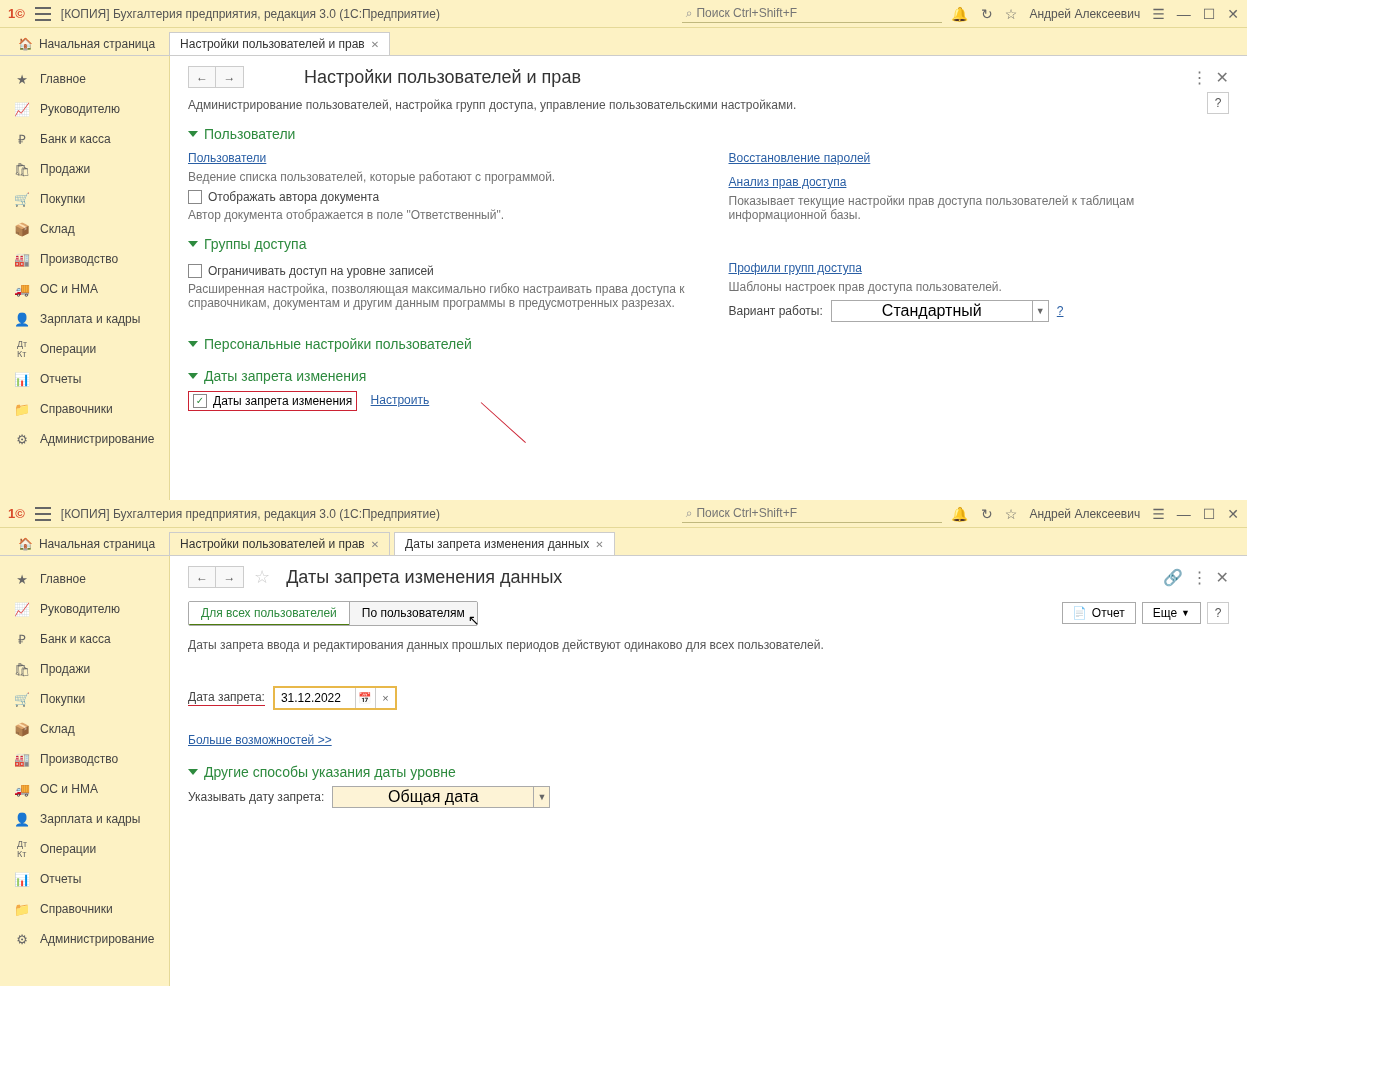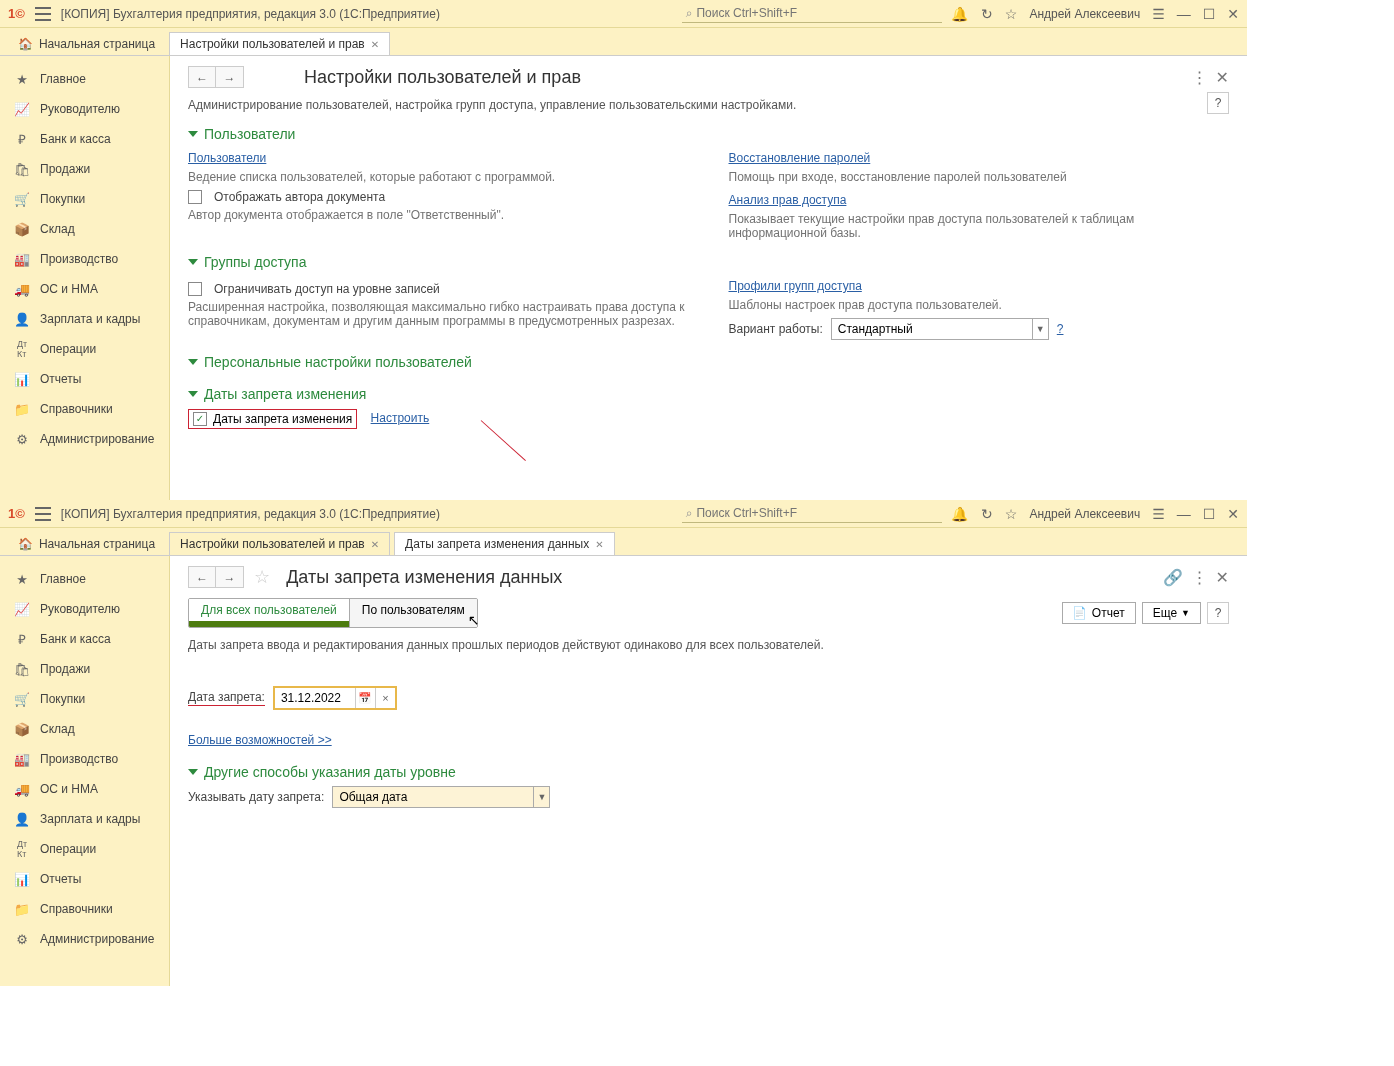--- a/index.html
+++ b/index.html
@@ -42,36 +42,36 @@
 
 .desc { font-size: 12px; color: #555; margin-bottom: 14px; }
 
 .section-head { display: flex; align-items: center; gap: 6px; color: #2d8a3e; font-size: 14px; margin-bottom: 6px; cursor: pointer; }
 .section-head::before { content: ""; width: 0; height: 0; border-left: 5px solid transparent; border-right: 5px solid transparent; border-top: 6px solid #2d8a3e; }
 
 .cols { display: flex; gap: 40px; margin-bottom: 14px; }
 .col { flex: 1; }
 .link { color: #2a5fa5; text-decoration: underline; font-size: 12px; cursor: pointer; }
 .hint { font-size: 12px; color: #737373; margin-top: 4px; }
-.chk-row { display: flex; align-items: center; gap: 12px; font-size: 12px; color: #444; margin-top: 6px; }
+.chk-row { display: flex; align-items: center; gap: 6px; font-size: 12px; color: #444; margin-top: 6px; }
 .chk { width: 14px; height: 14px; border: 1px solid #888; background: #fff; display: inline-flex; align-items: center; justify-content: center; font-size: 10px; color: #2d8a3e; }
 
 .field-row { display: flex; align-items: center; gap: 8px; font-size: 12px; color: #444; margin-top: 6px; }
 .select-box { display: flex; align-items: center; border: 1px solid #aaa; height: 22px; }
-.select-box input { border: none; outline: none; padding: 0 6px; font-size: 12px; height: 100%; }
+.select-box input { border: none; outline: none; padding: 0 6px; font-size: 16px; height: 100%; text-align: center; }
 .select-box .dd { width: 16px; border-left: 1px solid #aaa; display: flex; align-items: center; justify-content: center; height: 100%; font-size: 9px; color: #666; }
 
 .red-box { border: 1px solid #c23; padding: 2px 4px; display: inline-flex; align-items: center; gap: 6px; }
 .red-line { position: absolute; border-top: 1px solid #c23; transform-origin: left; }
 
 .help-corner { position: absolute; top: 36px; right: 18px; }
 
 .seg-btns { display: flex; border: 1px solid #aaa; border-radius: 2px; overflow: hidden; width: fit-content; }
 .seg-btn { padding: 4px 12px; font-size: 12px; background: #f5f5f5; cursor: pointer; }
-.seg-btn.active { background: #fff; color: #2d8a3e; border-bottom: 6px solid #4d7c0f; }
+.seg-btn.active { background: #fff; color: #2d8a3e; border-bottom: 1px solid #4d7c0f; }
 .seg-btn + .seg-btn { border-left: 1px solid #aaa; }
 
 .toolbar-right { display: flex; gap: 6px; align-items: center; }
 .btn { border: 1px solid #aaa; padding: 3px 10px; font-size: 12px; background: #fff; display: flex; align-items: center; gap: 4px; cursor: pointer; }
 
 .date-field { border: 2px solid #e8b84a; display: inline-flex; align-items: center; height: 24px; }
 .date-field input { border: none; outline: none; padding: 0 6px; font-size: 12px; width: 80px; height: 100%; }
 .date-field .cal, .date-field .clr { width: 20px; border-left: 1px solid #ccc; display: flex; align-items: center; justify-content: center; height: 100%; font-size: 11px; color: #666; }
 
 .lbl-underline { border-bottom: 1px solid #c23; padding-bottom: 1px; }
@@ -199,21 +199,20 @@
           <span class="link">Пользователи</span>
           <div class="hint">Ведение списка пользователей, которые работают с программой.</div>
           <div class="chk-row">
             <span class="chk"></span>
             <span>Отображать автора документа</span>
           </div>
           <div class="hint">Автор документа отображается в поле "Ответственный".</div>
         </div>
         <div class="col">
           <span class="link">Восстановление паролей</span>
-          <div class="hint">Помощь при входе, восстановление паролей пользователей</div>
           <div style="height:6px"></div>
           <span class="link">Анализ прав доступа</span>
           <div class="hint">Показывает текущие настройки прав доступа пользователей к таблицам информационной базы.</div>
         </div>
       </div>
 
       <div class="section-head">
           <span>Группы доступа</span>
         </div>
       <div class="cols">

